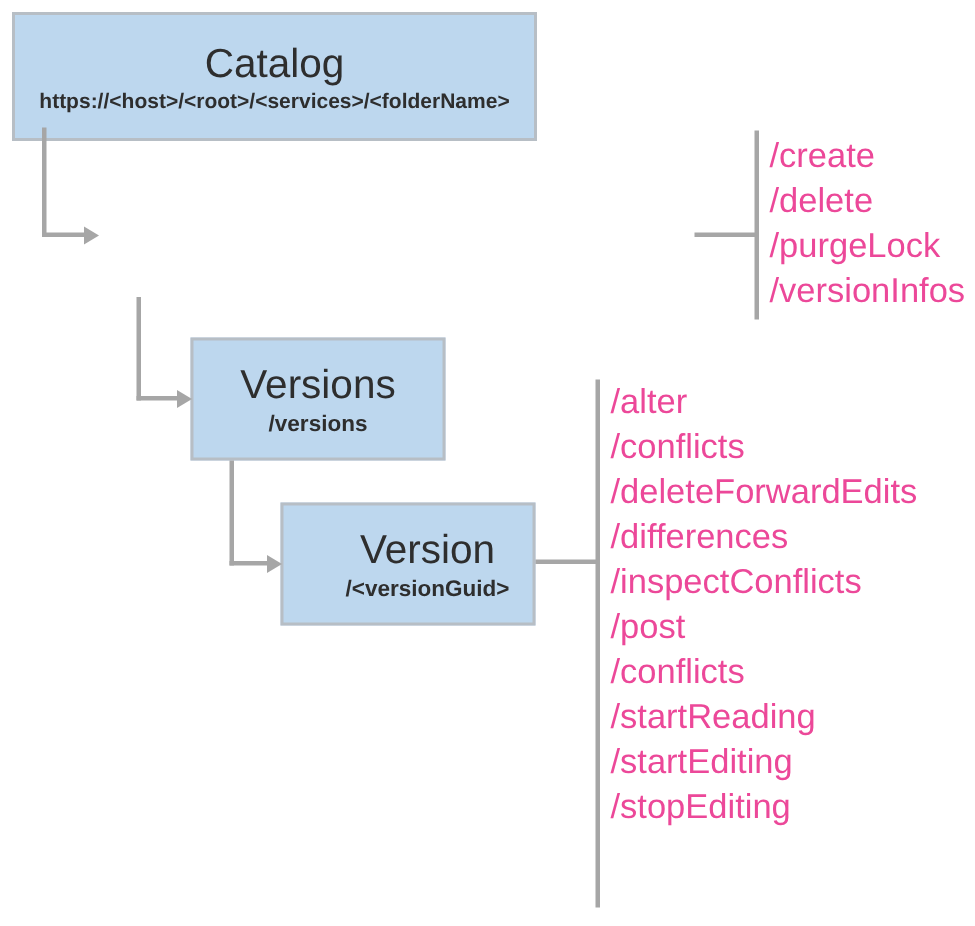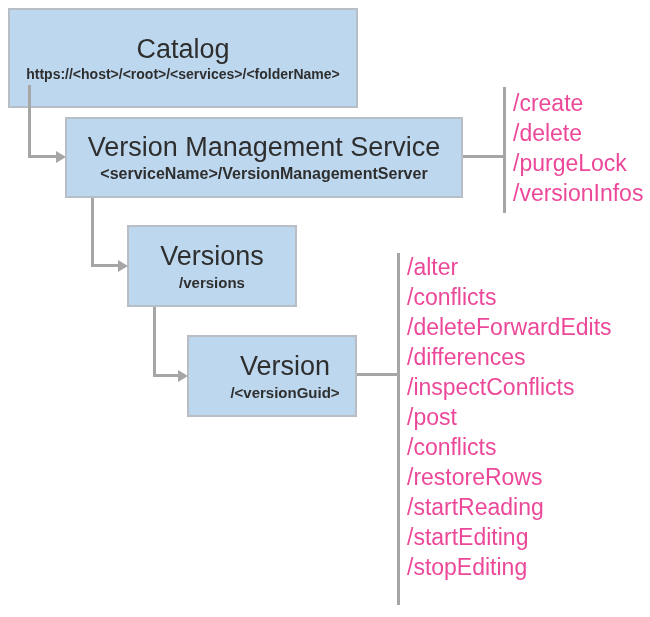--- a/index.html
+++ b/index.html
@@ -32,21 +32,21 @@
     color: #2e2e2e;
     white-space: nowrap;
   }
   .node-subtitle {
     font-size: 15px;
     font-weight: 600;
     color: #2e2e2e;
     white-space: nowrap;
     margin-top: 2px;
   }
-  #node-catalog   { left: 8px;   top: 8px;   width: 350px; height: 100px; }
+  #node-catalog   { left: 8px;   top: 8px;   width: 350px; height: 86px; }
   #node-catalog .node-subtitle { font-size: 14px; text-align: right; }
   #node-vms       { left: 65px;  top: 117px; width: 398px; height: 81px; }
   #node-vms .node-subtitle { font-size: 16px; }
   #node-versions  { left: 127px; top: 225px; width: 170px; height: 82px; }
   #node-version   { left: 187px; top: 335px; width: 170px; height: 82px; padding-left: 26px; }
 
   .line {
     position: absolute;
     background: #a6a6a6;
   }
@@ -86,24 +86,20 @@
 </head>
 <body>
 
 <div class="canvas">
 
   <div class="node" id="node-catalog">
     <div class="node-title">Catalog</div>
     <div class="node-subtitle">https://&lt;host&gt;/&lt;root&gt;/&lt;services&gt;/&lt;folderName&gt;</div>
   </div>
 
-  <div class="node" id="node-vms">
-    <div class="node-title">Version Management Service</div>
-    <div class="node-subtitle">&lt;serviceName&gt;/VersionManagementServer</div>
-  </div>
 
   <div class="node" id="node-versions">
     <div class="node-title">Versions</div>
     <div class="node-subtitle">/versions</div>
   </div>
 
   <div class="node" id="node-version">
     <div class="node-title">Version</div>
     <div class="node-subtitle">/&lt;versionGuid&gt;</div>
   </div>
@@ -132,19 +128,18 @@
   <div class="line" id="hr2"></div>
   <div class="line" id="bar2"></div>
   <div class="ops" id="ops-version">
       <div class="op-item">/alter</div>
       <div class="op-item">/conflicts</div>
       <div class="op-item">/deleteForwardEdits</div>
       <div class="op-item">/differences</div>
       <div class="op-item">/inspectConflicts</div>
       <div class="op-item">/post</div>
       <div class="op-item">/conflicts</div>
-      <div class="op-item">/restoreRows</div>
       <div class="op-item">/startReading</div>
       <div class="op-item">/startEditing</div>
       <div class="op-item">/stopEditing</div>
     </div>
 
 </div>
 
 </body></html>

